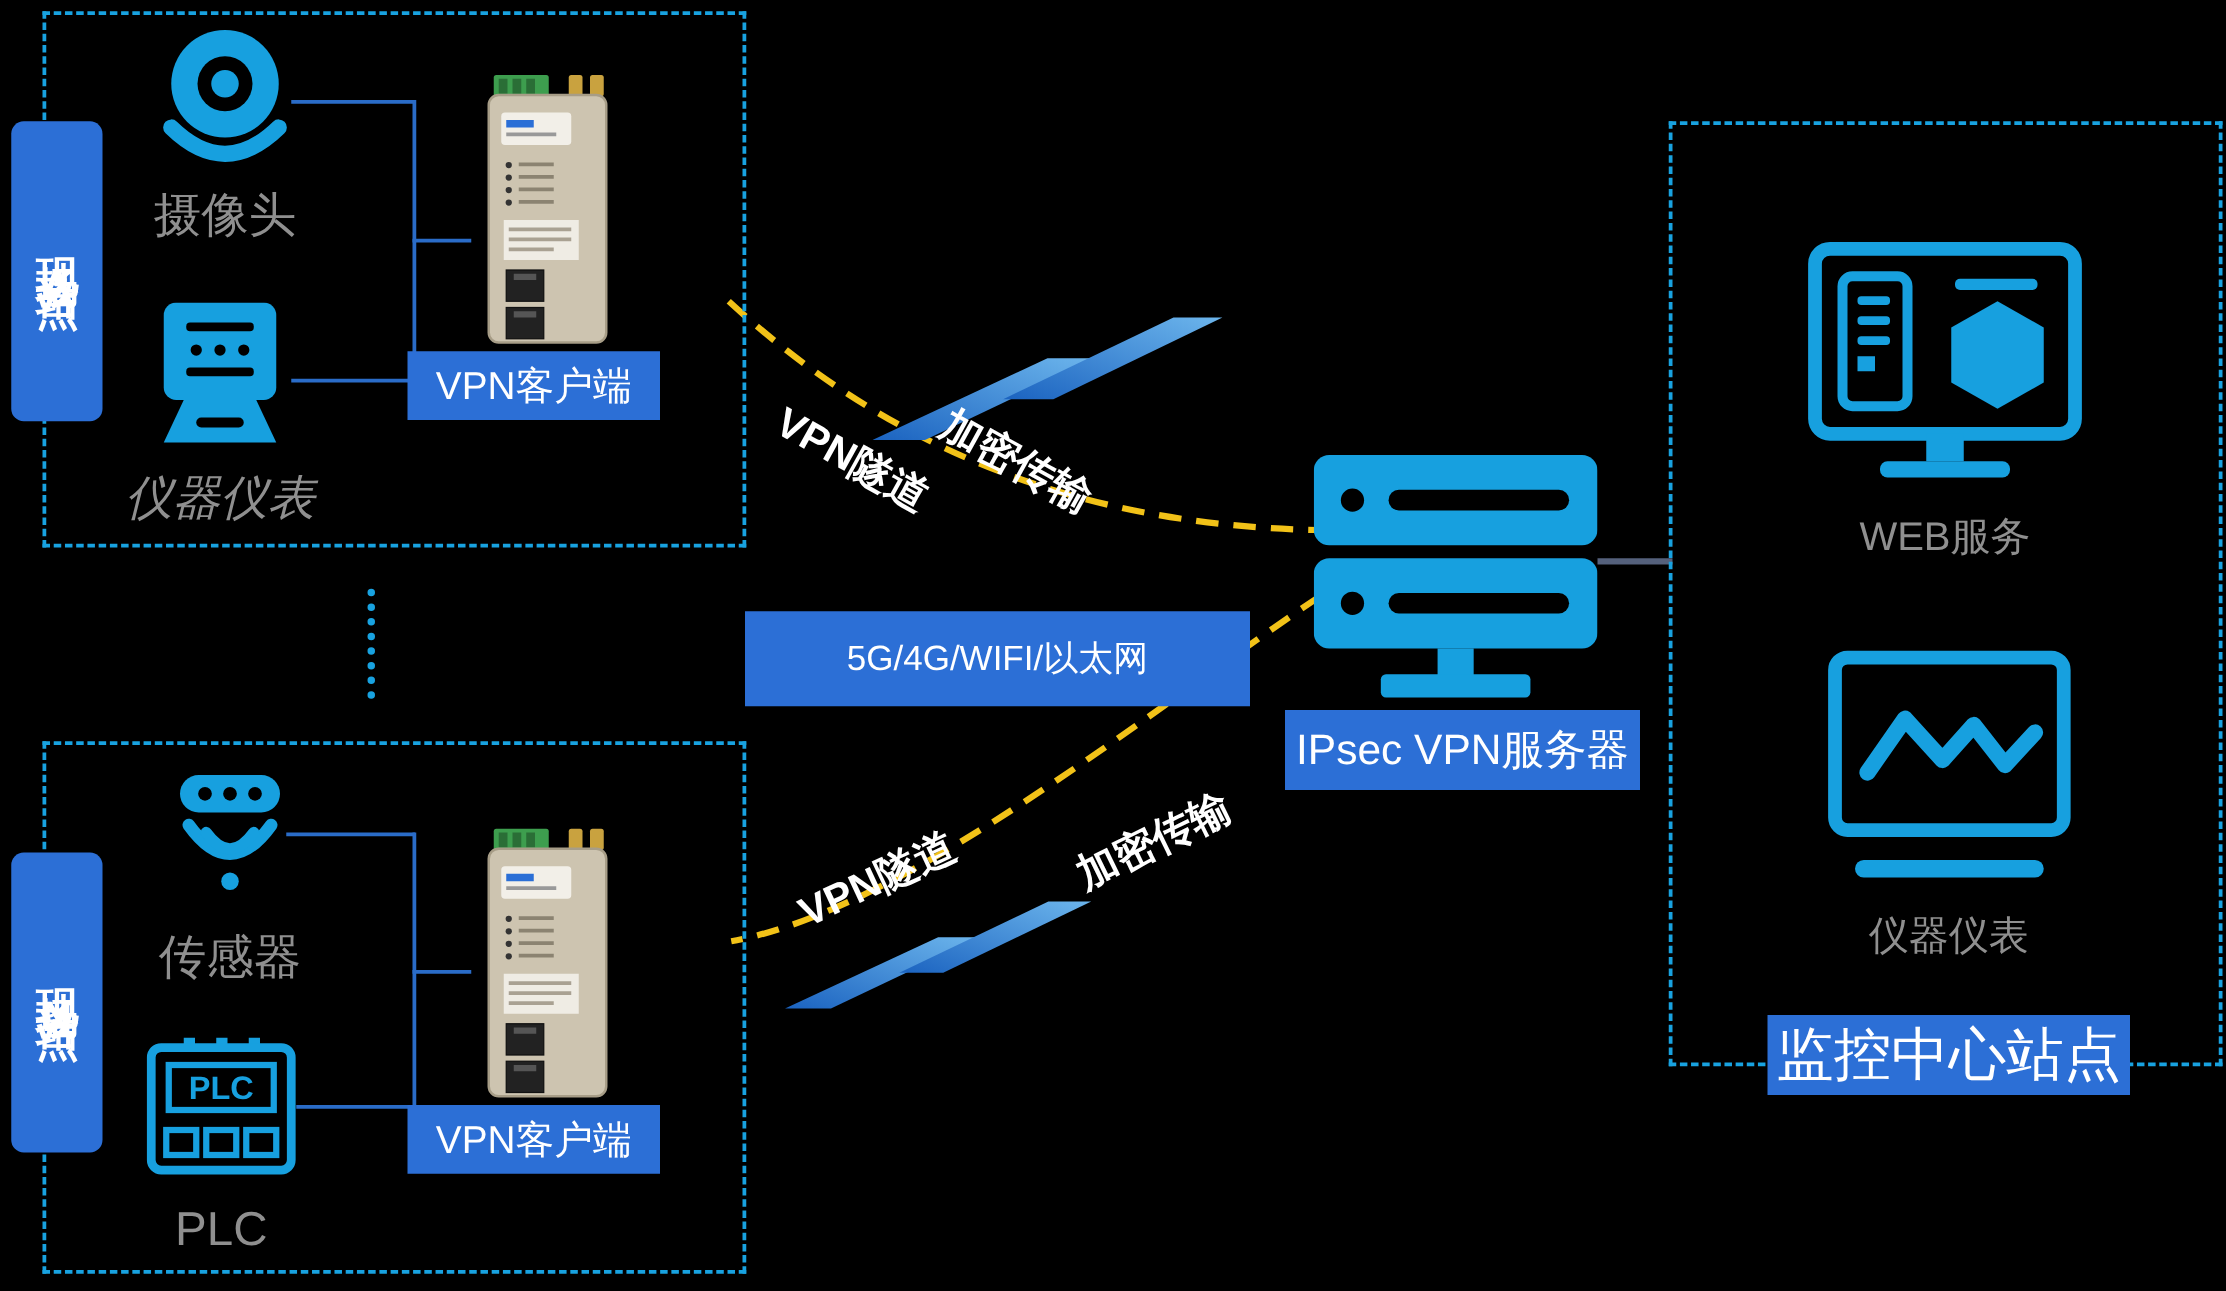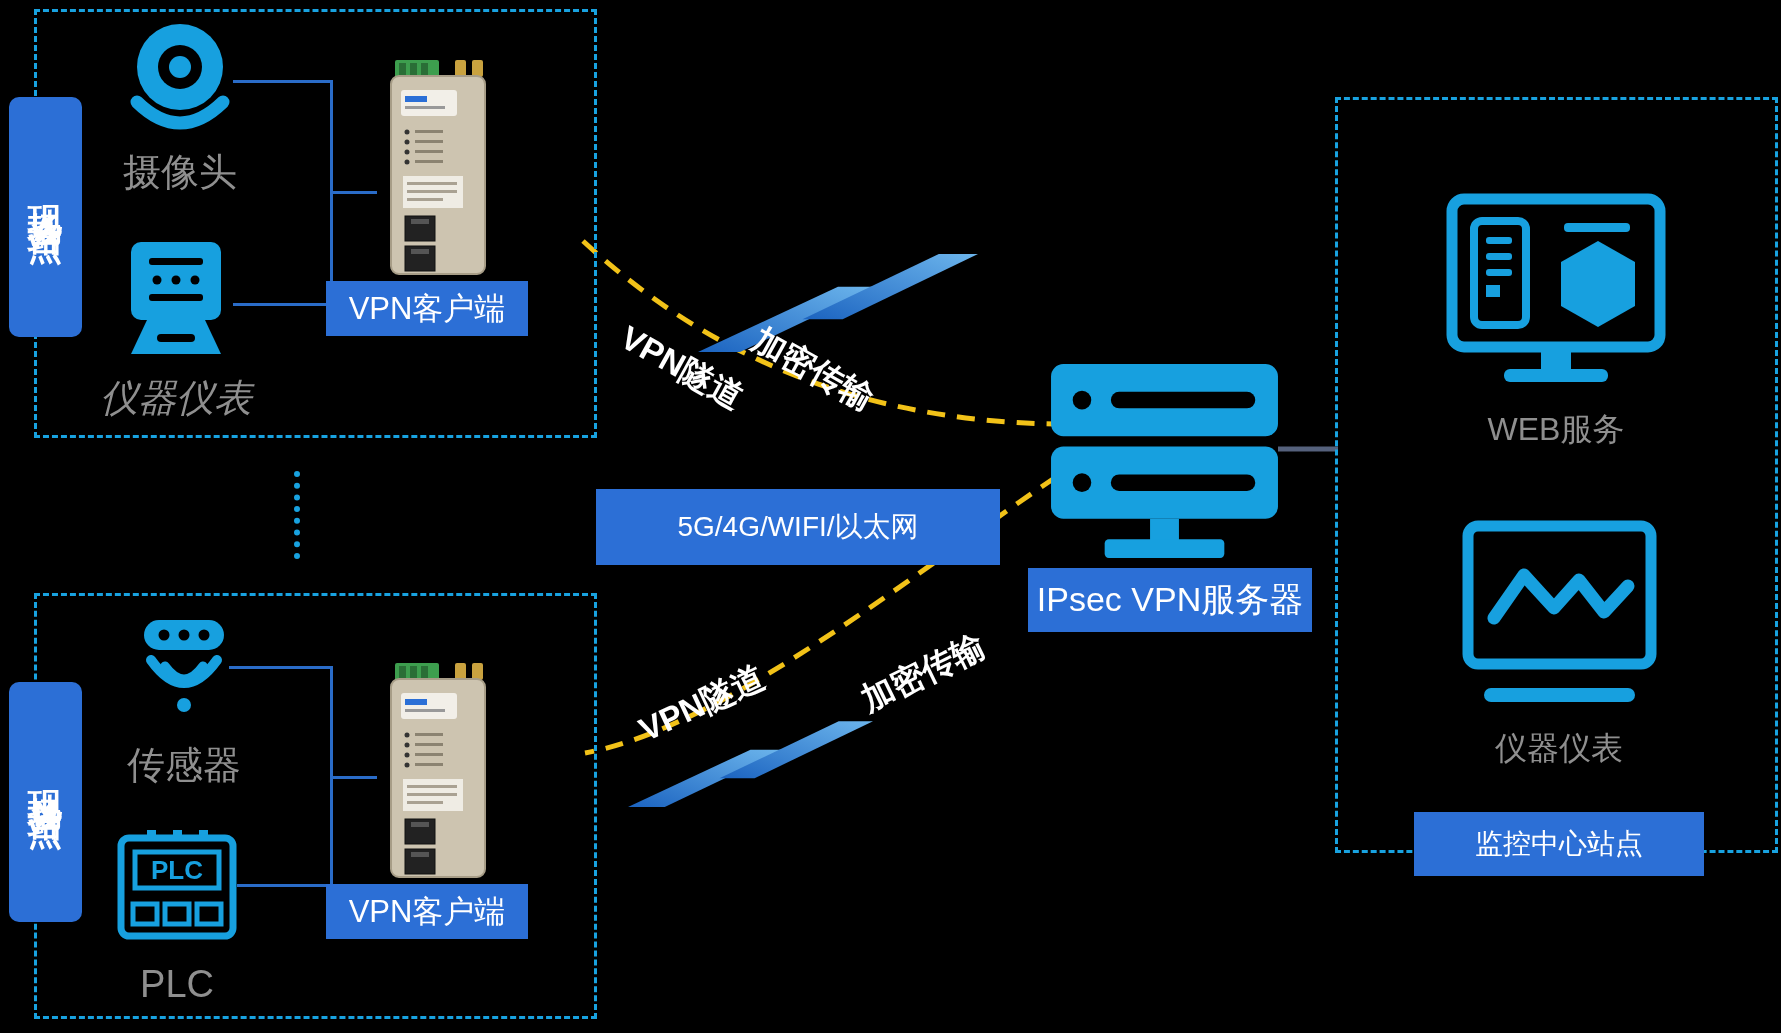--- a/index.html
+++ b/index.html
@@ -214,15 +214,15 @@
   </svg>
   <div class="graylabel" style="left:1436px;top:412px;width:240px;height:36px;font-size:32px;">WEB服务</div>
 
   <svg class="abs" style="left:1462px;top:520px;" width="195" height="195" viewBox="0 0 195 195">
     <rect x="6" y="6" width="183" height="138" rx="10" fill="none" stroke="#17A0DF" stroke-width="11"></rect>
     <polyline points="32,98 62,55 92,88 117,60 142,92 166,66" fill="none" stroke="#17A0DF" stroke-width="13" stroke-linecap="round" stroke-linejoin="round"></polyline>
     <rect x="22" y="168" width="151" height="14" rx="7" fill="#17A0DF"></rect>
   </svg>
   <div class="graylabel" style="left:1439px;top:731px;width:240px;height:36px;font-size:32px;">仪器仪表</div>
 
-  <div class="bluelabel" style="left:1414px;top:812px;width:290px;height:64px;font-size:28px;">监控中心站点</div>
+  <div class="bluelabel" style="left:1414px;top:812px;width:290px;height:64px;font-size:46px;">监控中心站点</div>
 
 </div>
 
 </body></html>

